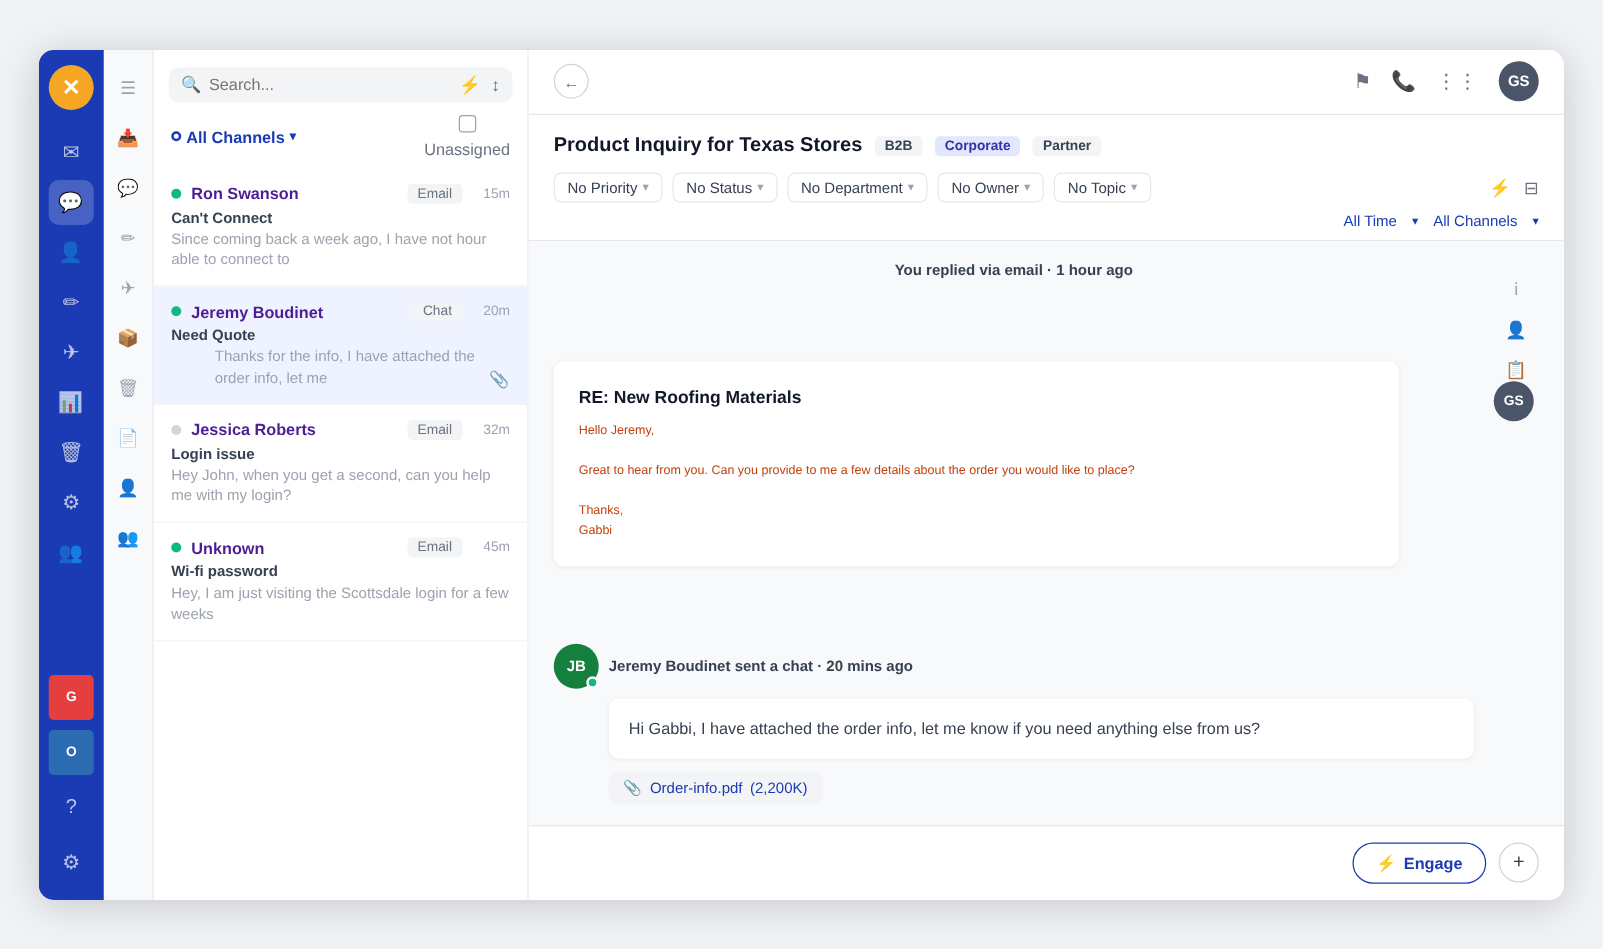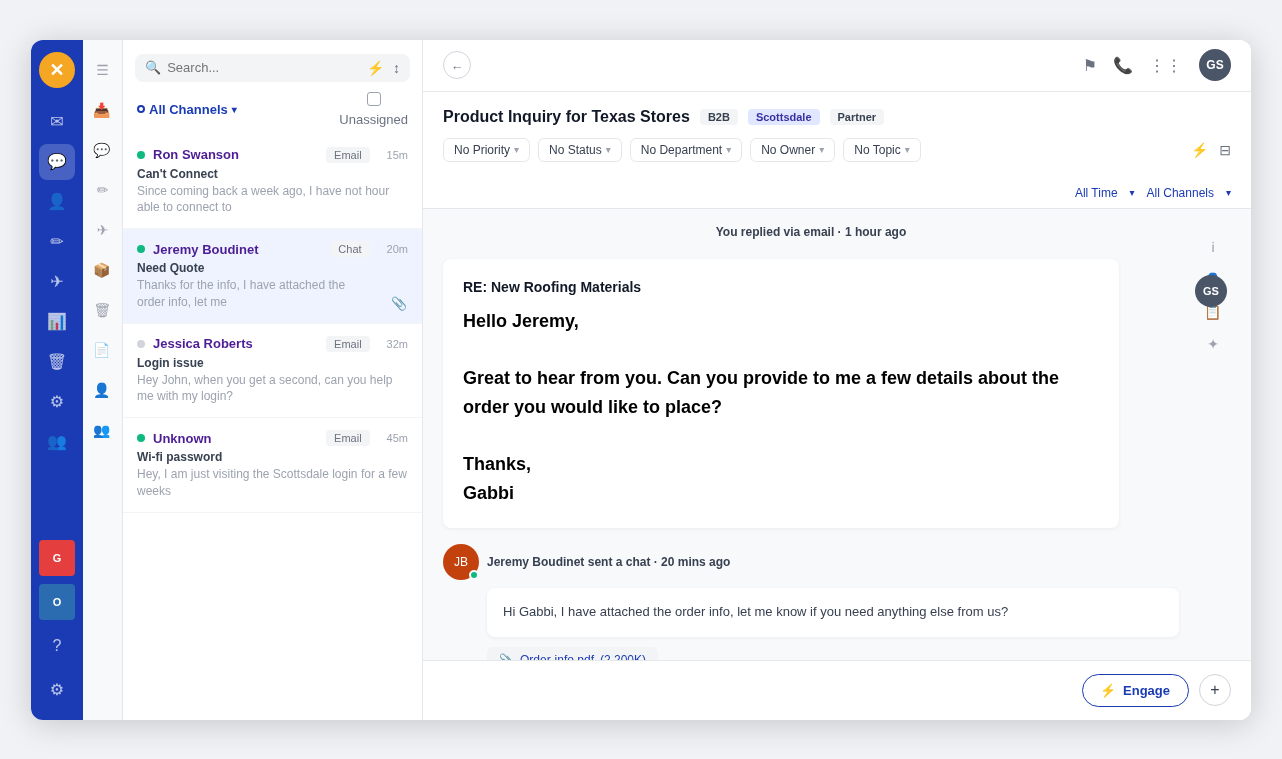--- a/index.html
+++ b/index.html
@@ -170,21 +170,21 @@
       font-size: 11px;
       padding: 2px 8px;
       border-radius: 4px;
       background: #f3f4f6;
       color: #6b7280;
       font-weight: 500;
     }
     .time-label { font-size: 11px; color: #9ca3af; }
     .conv-subject { font-size: 12px; font-weight: 600; color: #374151; margin-bottom: 2px; }
     .conv-preview { font-size: 12px; color: #9ca3af; line-height: 1.4; }
-    .conv-preview-row { display: flex; align-items: flex-end; justify-content: space-between; }
+    .conv-preview-row { display: flex; align-items: flex-end; justify-content: flex-end; }
     .attach-icon { color: #9ca3af; font-size: 13px; }
 
     
     .main-content {
       flex: 1;
       display: flex;
       flex-direction: column;
       background: #fff;
     }
 
@@ -230,21 +230,21 @@
     .tag-badge {
       font-size: 11px;
       padding: 2px 8px;
       border-radius: 4px;
       background: #e0e7ff;
       color: #3730a3;
       font-weight: 600;
     }
     .tag-badge.gray { background: #f3f4f6; color: #374151; }
     .conv-attributes-row {
-      display: flex; align-items: center; gap: 8px; margin-bottom: 24px; flex-wrap: wrap;
+      display: flex; align-items: center; gap: 8px; margin-bottom: 8px; flex-wrap: wrap;
     }
     .attr-btn {
       display: flex; align-items: center; gap: 4px;
       border: 1px solid #e5e7eb;
       border-radius: 6px;
       padding: 4px 10px;
       font-size: 12px;
       color: #374151;
       cursor: pointer;
       background: #fff;
@@ -288,32 +288,32 @@
       position: absolute;
       top: 16px;
       right: -48px;
       width: 32px; height: 32px;
       background: #4a5568;
       border-radius: 50%;
       display: flex; align-items: center; justify-content: center;
       color: white; font-size: 11px; font-weight: 700;
     }
     .email-subject { font-size: 14px; font-weight: 700; color: #111827; margin-bottom: 12px; }
-    .email-body { font-size: 18px; color: #000000; line-height: 1.6; font-weight: bold; }
+    .email-body { font-size: 10px; color: #c2410c; line-height: 1.6; }
 
     
     .chat-sender-row {
       display: flex; align-items: center; gap: 8px; margin-bottom: 8px;
     }
     .chat-avatar {
       width: 36px; height: 36px;
-      background: #c2410c;
+      background: #15803d;
       border-radius: 50%;
       display: flex; align-items: center; justify-content: center;
-      color: white; font-size: 12px; font-weight: 400;
+      color: white; font-size: 12px; font-weight: 700;
       flex-shrink: 0;
       position: relative;
     }
     .chat-online-dot {
       position: absolute;
       bottom: 0; right: 0;
       width: 10px; height: 10px;
       border-radius: 50%;
       background: #10b981;
       border: 2px solid #f8f9fb;
@@ -528,21 +528,21 @@
           <span class="top-icon">📞</span>
           <span class="top-icon" style="letter-spacing:1px;">⋮⋮</span>
           <div class="user-avatar-top">GS</div>
         </div>
       </div>
 
       <div class="conv-header-area">
         <div class="conv-title-row">
           <span class="conv-title">Product Inquiry for Texas Stores</span>
           <span class="tag-badge gray">B2B</span>
-          <span class="tag-badge">Scottsdale</span>
+          <span class="tag-badge">Corporate</span>
           <span class="tag-badge gray">Partner</span>
         </div>
         <div class="conv-attributes-row">
           <button class="attr-btn">
             <span>No Priority</span>
             <span class="attr-chevron">▾</span>
           </button>
           <button class="attr-btn">
             <span>No Status</span>
             <span class="attr-chevron">▾</span>

